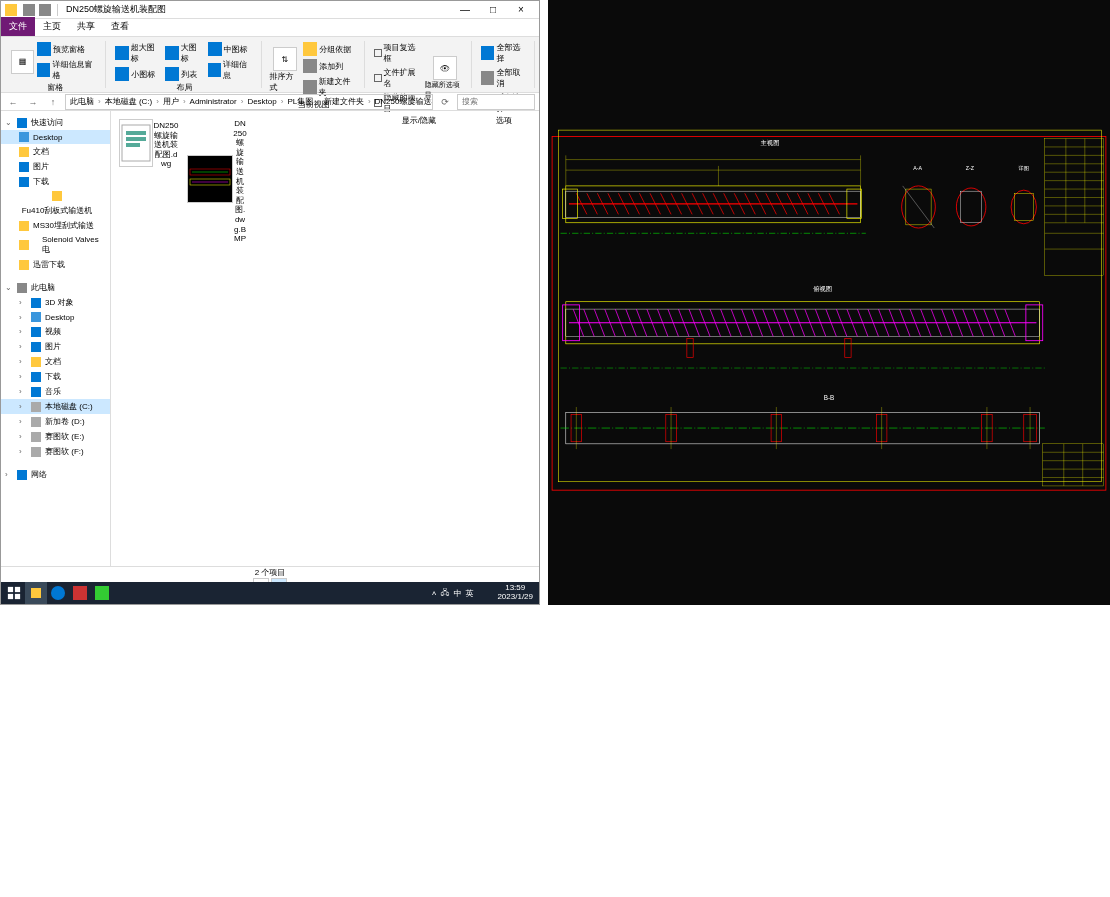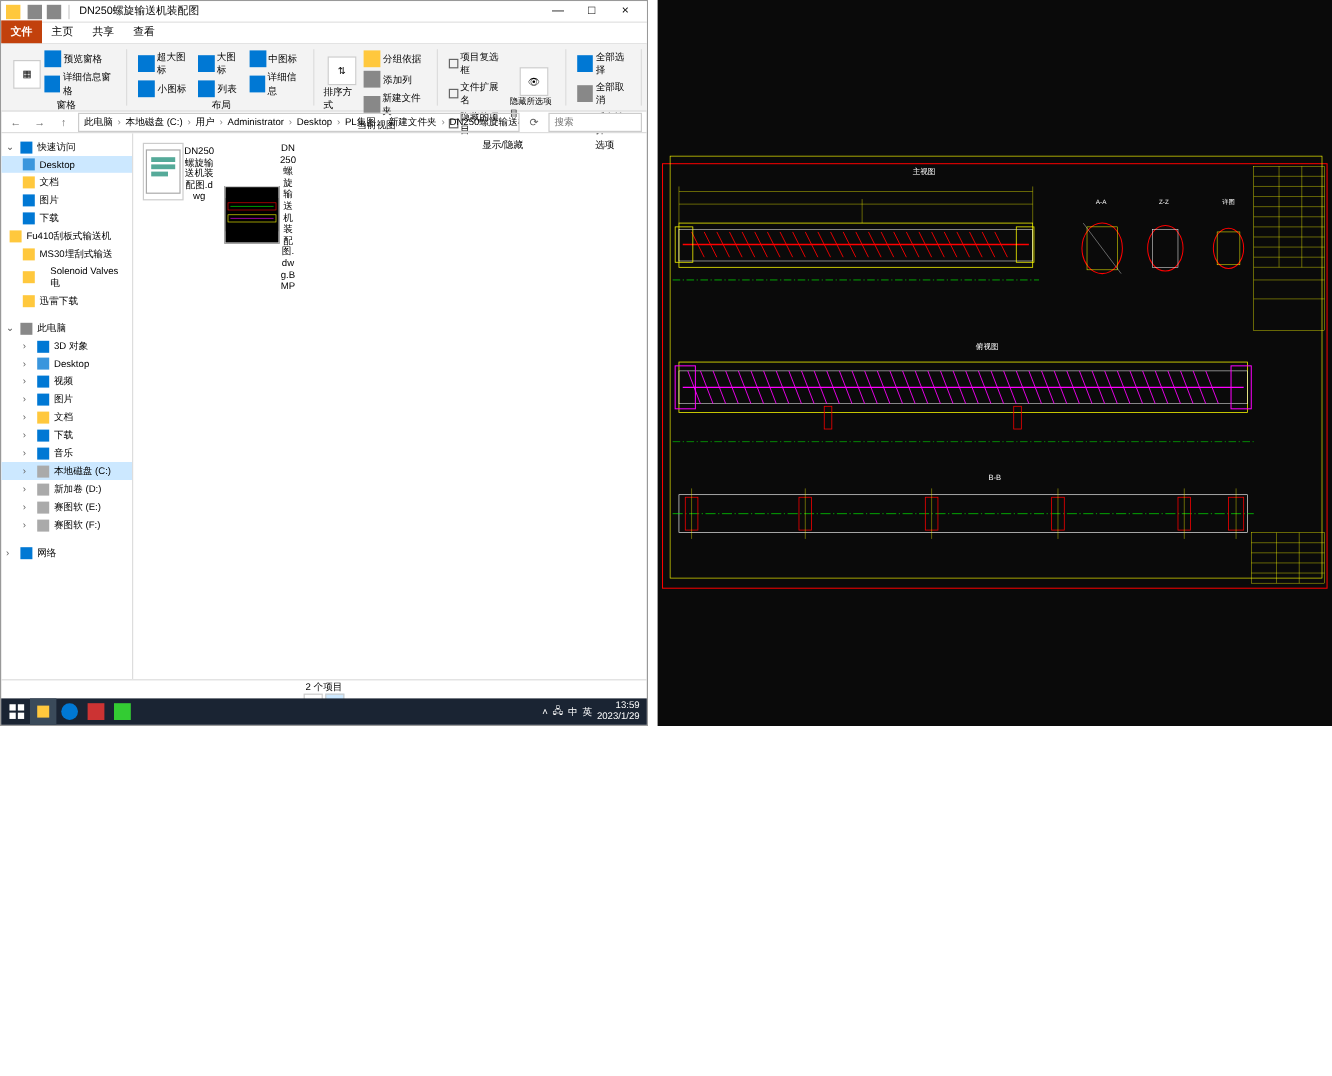--- a/index.html
+++ b/index.html
@@ -13,21 +13,21 @@
 .titlebar-icon { width: 12px; height: 12px; background: #ffc83d; margin-right: 4px; }
 .qat-icon { width: 12px; height: 12px; margin: 0 2px; display: inline-block; }
 .titlebar-sep { border-left: 1px solid #ccc; height: 12px; margin: 0 4px; }
 .titlebar-title { flex: 1; padding-left: 4px; }
 .win-controls { display: flex; }
 .win-btn { width: 28px; height: 18px; display: flex; align-items: center; justify-content: center; cursor: pointer; font-size: 10px; }
 
 
 .ribbon-tabs { height: 18px; background: #fff; display: flex; align-items: flex-end; border-bottom: 1px solid #ddd; }
 .ribbon-tab { padding: 3px 8px; font-size: 9px; cursor: pointer; }
-.ribbon-tab.active { background: #c2410c; color: #fff; font-weight: bold; }
+.ribbon-tab.active { background: #701a75; color: #fff; }
 .ribbon-content { height: 56px; background: #f3f3f3; display: flex; padding: 4px; gap: 2px; border-bottom: 1px solid #ddd; }
 .ribbon-group { display: flex; flex-direction: column; align-items: center; padding: 0 6px; border-right: 1px solid #ddd; font-size: 8px; }
 .ribbon-group .icons { display: flex; gap: 2px; flex: 1; align-items: center; }
 .ribbon-icon-lg { width: 24px; height: 24px; display: flex; align-items: center; justify-content: center; background: #fff; border: 1px solid #ccc; }
 .ribbon-icon-sm { width: 14px; height: 14px; display: inline-block; }
 .ribbon-stack { display: flex; flex-direction: column; gap: 1px; font-size: 8px; }
 .ribbon-item { display: flex; align-items: center; gap: 2px; cursor: pointer; padding: 1px; }
 .chk { width: 8px; height: 8px; border: 1px solid #666; display: inline-block; }
 
 
@@ -58,21 +58,21 @@
 .view-btn { width: 16px; height: 12px; border: 1px solid #ccc; cursor: pointer; }
 .view-btn.active { background: #cce8ff; }
 
 
 .taskbar { height: 22px; background: #1a2433; display: flex; align-items: center; padding: 0 2px; color: #fff; }
 .task-icon { width: 22px; height: 22px; display: flex; align-items: center; justify-content: center; cursor: pointer; }
 .task-icon.start { background: transparent; }
 .task-icon svg { width: 14px; height: 14px; }
 .task-spacer { flex: 1; }
 .tray { display: flex; align-items: center; gap: 4px; font-size: 8px; padding-right: 4px; }
-.tray-clock { text-align: right; line-height: 1.1; }
+.tray-clock { text-align: center; line-height: 1.1; margin-left: 20px; }
 
 
 .right-panel { flex: 1; background: #0a0a0a; position: relative; margin-left: 8px; }
 .cad-drawing { position: absolute; left: 2px; right: 2px; top: 128px; bottom: 120px; }
 
 
 .ic-folder { background: #ffc83d; }
 .ic-blue { background: #0078d4; }
 .ic-desktop { background: #3a96dd; }
 .ic-gray { background: #888; }
@@ -270,21 +270,21 @@
               <span>文档</span>
             </div>
             <div class="sidebar-item" style="padding-left: 18px;">
               <span class="sidebar-icon ic-blue"></span>
               <span>图片</span>
             </div>
             <div class="sidebar-item" style="padding-left: 18px;">
               <span class="sidebar-icon ic-blue"></span>
               <span>下载</span>
             </div>
-            <div class="sidebar-item" style="padding-left: 7px;">
+            <div class="sidebar-item" style="padding-left: 7px; flex-direction: column;">
               <span class="sidebar-icon ic-folder"></span>
               <span>Fu410刮板式输送机</span>
             </div>
             <div class="sidebar-item" style="padding-left: 18px;">
               <span class="sidebar-icon ic-folder"></span>
               <span>MS30埋刮式输送</span>
             </div>
             <div class="sidebar-item" style="padding-left: 18px; gap: 13px;">
               <span class="sidebar-icon ic-folder"></span>
               <span>Solenoid Valves电</span>

